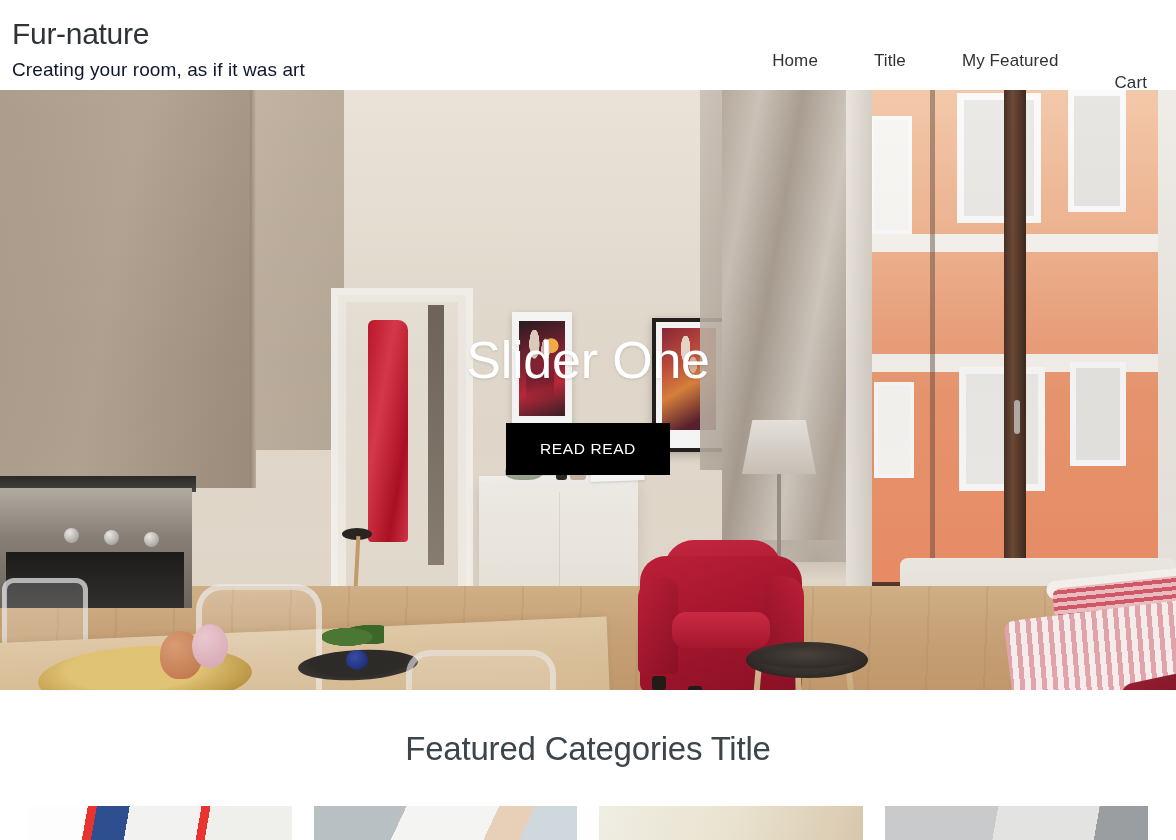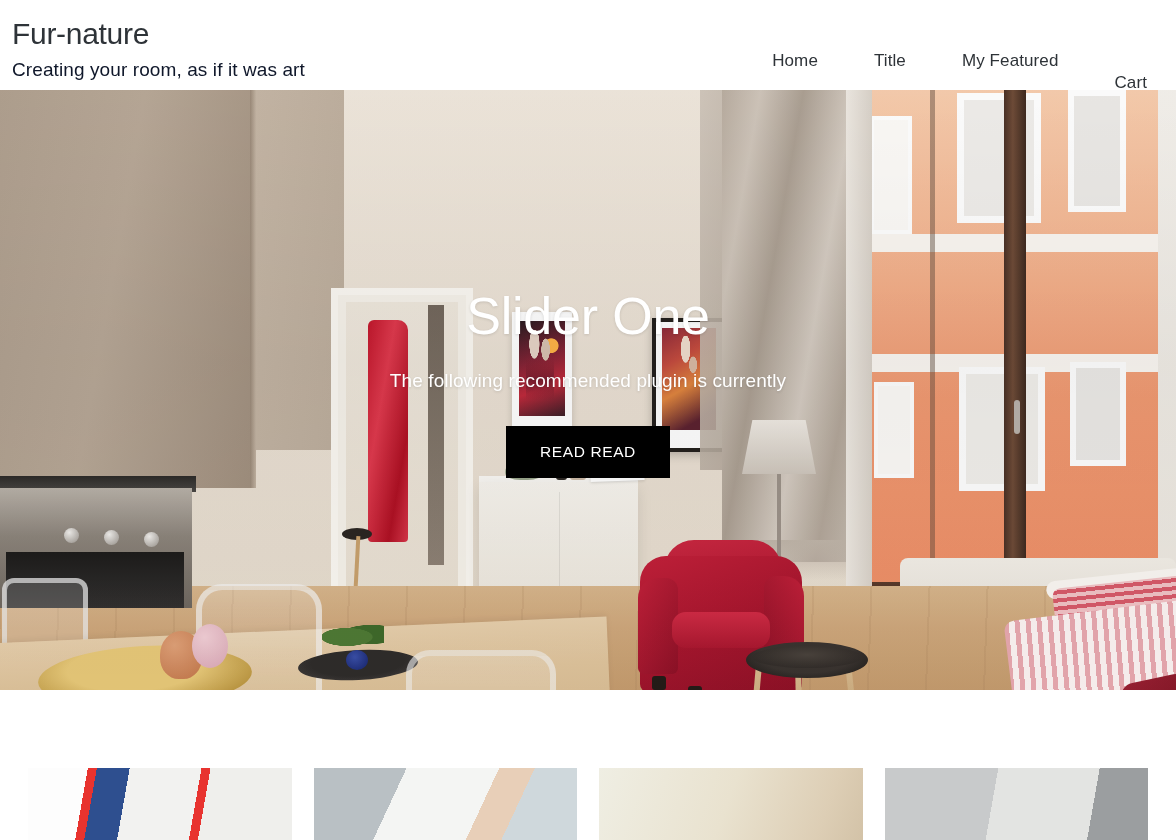--- a/index.html
+++ b/index.html
@@ -422,20 +422,21 @@
     position: absolute; left: 0; right: 0; top: 198px;
     text-align: center; z-index: 4;
   }
   .hero-title {
     font-size: 52px;
     font-weight: 400;
     color: #ffffff;
     letter-spacing: -0.2px;
     line-height: 1.1;
     text-shadow: 0 1px 3px rgba(0,0,0,.12);
+    margin-top: 44px;
   }
   .hero-sub {
     margin-top: 25px;
     font-size: 19px;
     color: #ffffff;
     font-weight: 400;
     letter-spacing: 0.1px;
     text-shadow: 0 1px 3px rgba(0,0,0,.15);
   }
   .hero-btn {
@@ -601,27 +602,27 @@
       <div class="plate"></div>
       <div class="rose-leaf"></div>
       <div class="rose"></div>
       <div class="ghost-chair2"></div>
 
       <div class="hero-veil"></div>
     </div>
 
     <div class="hero-content">
       <div class="hero-title">Slider One</div>
-      <div class="hero-sub">The following recommended plugin is currently</div>
       <button class="hero-btn">READ READ</button>
     </div>
 
   </section>
 
   <section class="featured">
+    <h2 class="featured-title">Featured Categories Title</h2>
     <div class="cat-grid">
       <div class="cat-card">
         <div class="cat-img ci-1"></div>
       </div>
       <div class="cat-card">
         <div class="cat-img ci-2"></div>
       </div>
       <div class="cat-card">
         <div class="cat-img ci-3"></div>
       </div>

